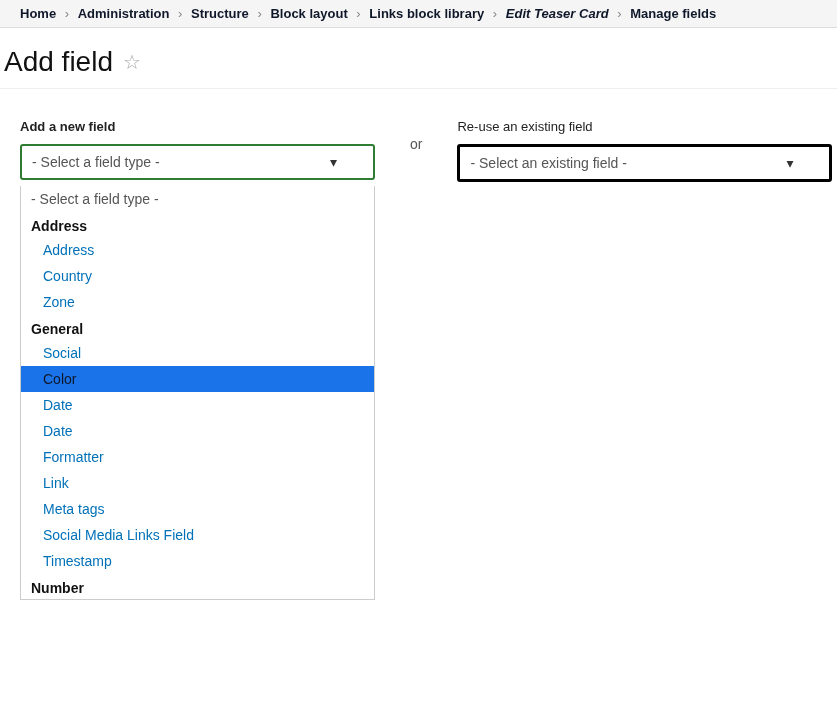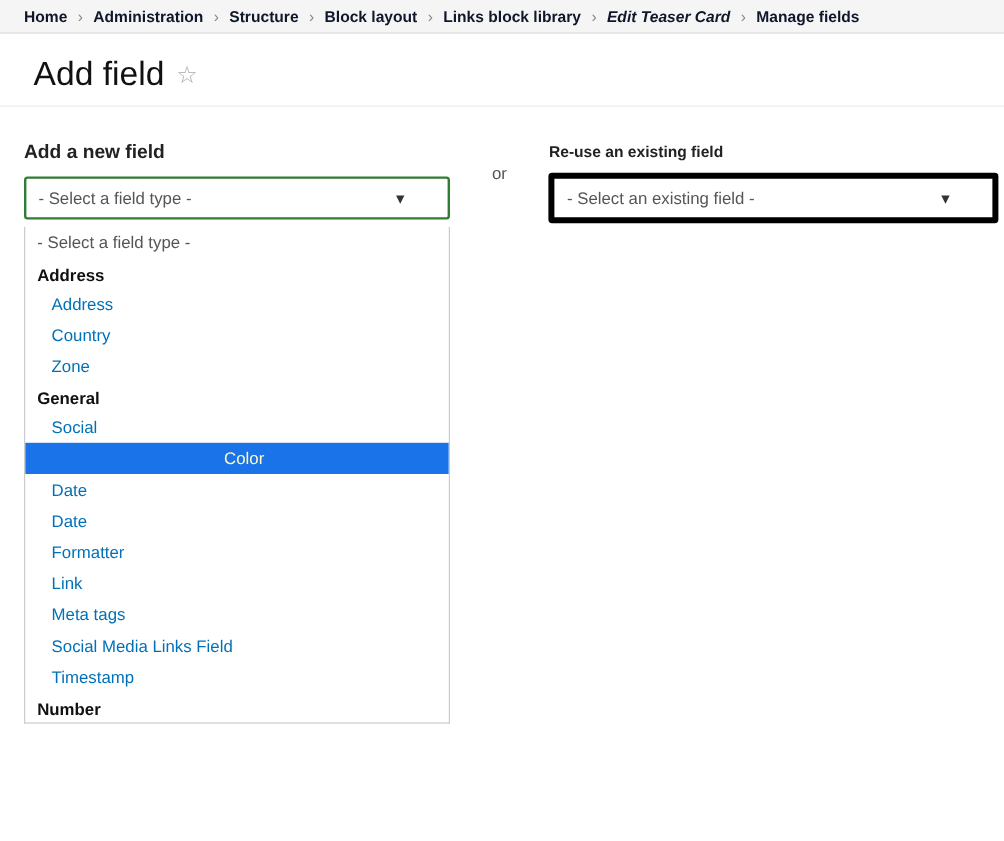--- a/index.html
+++ b/index.html
@@ -25,21 +25,21 @@
       text-decoration: none;
       font-weight: bold;
     }
     .breadcrumb-bar span.sep {
       margin: 0 5px;
       color: #888;
     }
 
     
     .page-header {
-      padding: 18px 20px 10px 28px;
+      padding: 18px 20px 10px 4px;
       border-bottom: 1px solid #eee;
     }
     .page-title {
       font-size: 28px;
       font-weight: normal;
       color: #111;
       display: flex;
       align-items: center;
       gap: 10px;
     }
@@ -61,21 +61,21 @@
     }
 
     
     .left-col {
       display: flex;
       flex-direction: column;
       gap: 6px;
       width: 355px;
     }
     .col-label {
-      font-size: 16px;
+      font-size: 13px;
       font-weight: bold;
       color: #222;
       margin-bottom: 4px;
     }
 
     .select-field-wrapper {
       position: relative;
       width: 100%;
     }
 
@@ -120,42 +120,41 @@
       font-weight: bold;
       color: #111;
       font-size: 14px;
     }
     .dropdown-item.sub {
       padding-left: 22px;
       color: #0071b8;
     }
     .dropdown-item.sub.selected {
       background: #1a73e8;
-      color: #fef9c3;
-      text-align: center;
+      color: #0f172a;
     }
 
     
     .or-text {
       padding: 0 15px;
       color: #555;
       font-size: 14px;
       margin-top: 17px;
       white-space: nowrap;
     }
 
     
     .right-col {
       display: flex;
       flex-direction: column;
       gap: 6px;
     }
     .right-col-label {
       font-size: 13px;
-      font-weight: bold;
+      font-weight: normal;
       color: #222;
       margin-bottom: 4px;
     }
     .right-select-wrapper {
       position: relative;
       width: 375px;
     }
   </style>
 </head>
 <body>
@@ -219,21 +218,21 @@
         <div class="dropdown-group-header">Number</div>
 
       </div>
     </div>
 
     <div class="or-text">or</div>
 
     <div class="right-col">
       <div class="right-col-label">Re-use an existing field</div>
       <div class="right-select-wrapper">
-        <div style="width:100%;padding:8px 36px 8px 10px;border:5px solid #000000;border-radius:3px;background:#fff;font-size:14px;color:#555;cursor:pointer;display:flex;align-items:center;justify-content:space-between;">
+        <div style="width:100%;padding:8px 36px 8px 10px;border:3px solid #000000;border-radius:3px;background:#fff;font-size:14px;color:#555;cursor:pointer;display:flex;align-items:center;justify-content:space-between;">
           <span>- Select an existing field -</span>
           <span style="color:#333;font-size:14px;">▾</span>
         </div>
       </div>
     </div>
 
   </div>
 </div>
 
 </body></html>

